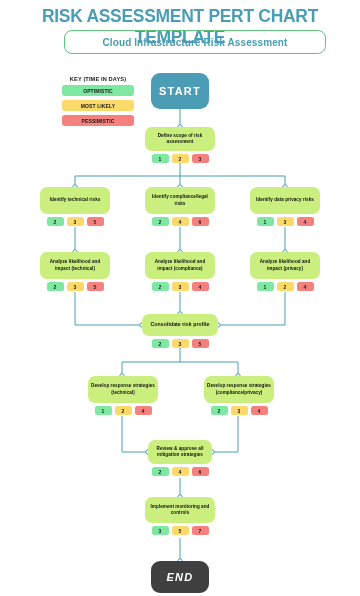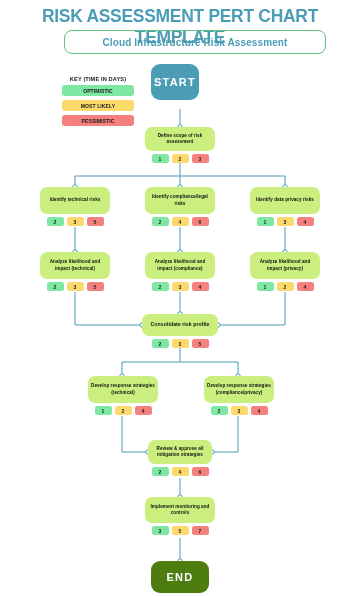--- a/index.html
+++ b/index.html
@@ -150,21 +150,21 @@
       <span>OPTIMISTIC</span>
     </div>
     <div class="legend-item" style="background:#FBD96B">
       <span>MOST LIKELY</span>
     </div>
     <div class="legend-item" style="background:#F5817E">
       <span>PESSIMISTIC</span>
     </div>
   </div>
 
-  <div class="terminator" style="left:151px;top:64px;width:48px;height:36px;background:#4A9DB5;">
+  <div class="terminator" style="left:151px;top:73px;width:58px;height:36px;background:#4A9DB5;">
     <span>START</span>
   </div>
 
   <div class="node" style="left:145px;top:127px;width:70px;">
     <div class="node-box" style="background:#CBEF7E;height:24px;">
       <span class="node-label">Define scope of risk assessment</span>
     </div>
     <div class="estimates">
       <span class="est" style="background:#7EE8A2">1</span>
       <span class="est" style="background:#FBD96B">2</span>
@@ -286,17 +286,17 @@
     <div class="node-box" style="background:#CBEF7E;height:26px;">
       <span class="node-label">Implement monitoring and controls</span>
     </div>
     <div class="estimates">
       <span class="est" style="background:#7EE8A2">3</span>
       <span class="est" style="background:#FBD96B">5</span>
       <span class="est" style="background:#F5817E">7</span>
     </div>
   </div>
 
-  <div class="terminator" style="left:151px;top:561px;width:58px;height:32px;background:#4d7c0f;">
+  <div class="terminator" style="left:151px;top:561px;width:58px;height:32px;background:#404040;font-style:italic;">
     <span>END</span>
   </div>
 
 </div>
 
 </body></html>

